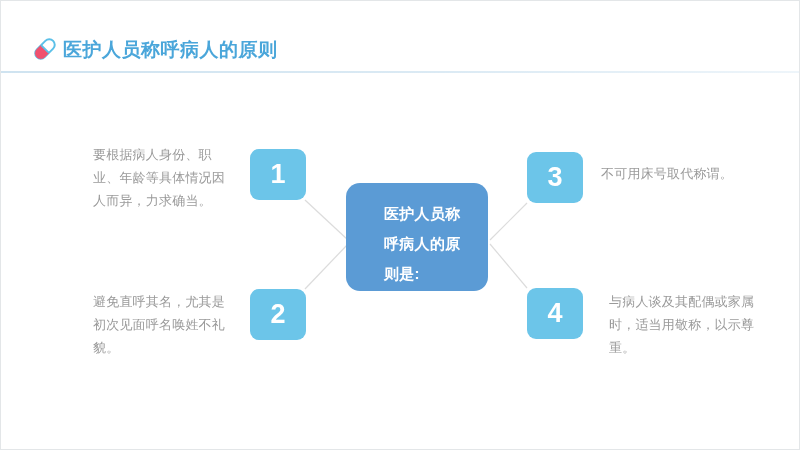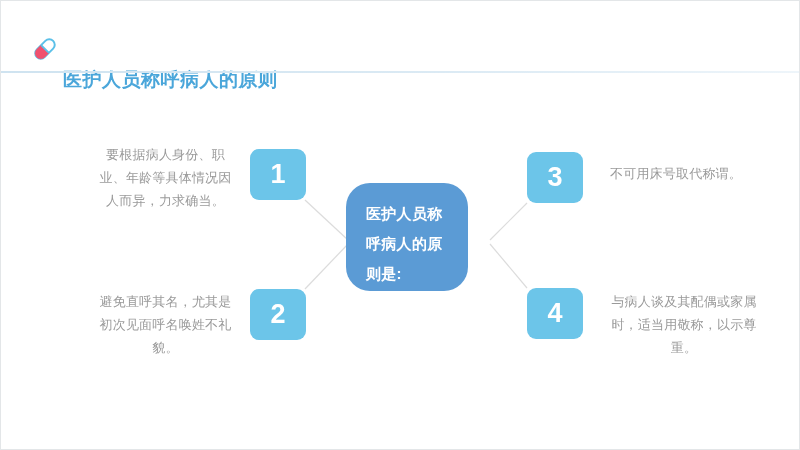--- a/index.html
+++ b/index.html
@@ -41,21 +41,20 @@
   #slide-title {
     position: absolute;
     left: 62px;
     top: 36px;
     font-size: 19px;
     font-weight: bold;
     color: #4AA6DA;
     letter-spacing: 0.5px;
     white-space: nowrap;
     line-height: 26px;
-    margin-top: 30px;
   }
 
   #title-divider {
     position: absolute;
     left: 0;
     top: 70px;
     width: 800px;
     height: 2px;
     background: linear-gradient(to right, #cfe3f0 0%, #dbeaf4 55%, #eef5fa 100%);
   }
@@ -95,43 +94,42 @@
 
   #num-box-1 { left: 249px; top: 77px; }
   #num-box-2 { left: 249px; top: 217px; }
   #num-box-3 { left: 526px; top: 80px; }
   #num-box-4 { left: 526px; top: 216px; }
 
   #center-box {
     position: absolute;
     left: 345px;
     top: 111px;
-    width: 122px;
+    width: 142px;
     height: 108px;
     background: #5B9BD5;
-    border-radius: 24px;
+    border-radius: 14px;
     box-sizing: border-box;
-    padding: 16px 20px 0 20px;
+    padding: 16px 20px 0 38px;
   }
 
   #center-box-text {
     color: #ffffff;
     font-size: 15px;
     font-weight: bold;
     line-height: 30px;
     letter-spacing: 0.3px;
   }
 
   .desc {
     position: absolute;
     color: #9a9a9a;
     font-size: 13px;
     line-height: 23px;
     letter-spacing: 0.2px;
-    text-align: center;
   }
 
   #desc-1 { left: 92px; top: 71px;  width: 145px; }
   #desc-2 { left: 92px; top: 218px; width: 145px; }
   #desc-3 { left: 600px; top: 90px; width: 150px; }
   #desc-4 { left: 600px; top: 218px; width: 150px; margin-left: 8px; }
 </style>
 </head>
 <body>
 

